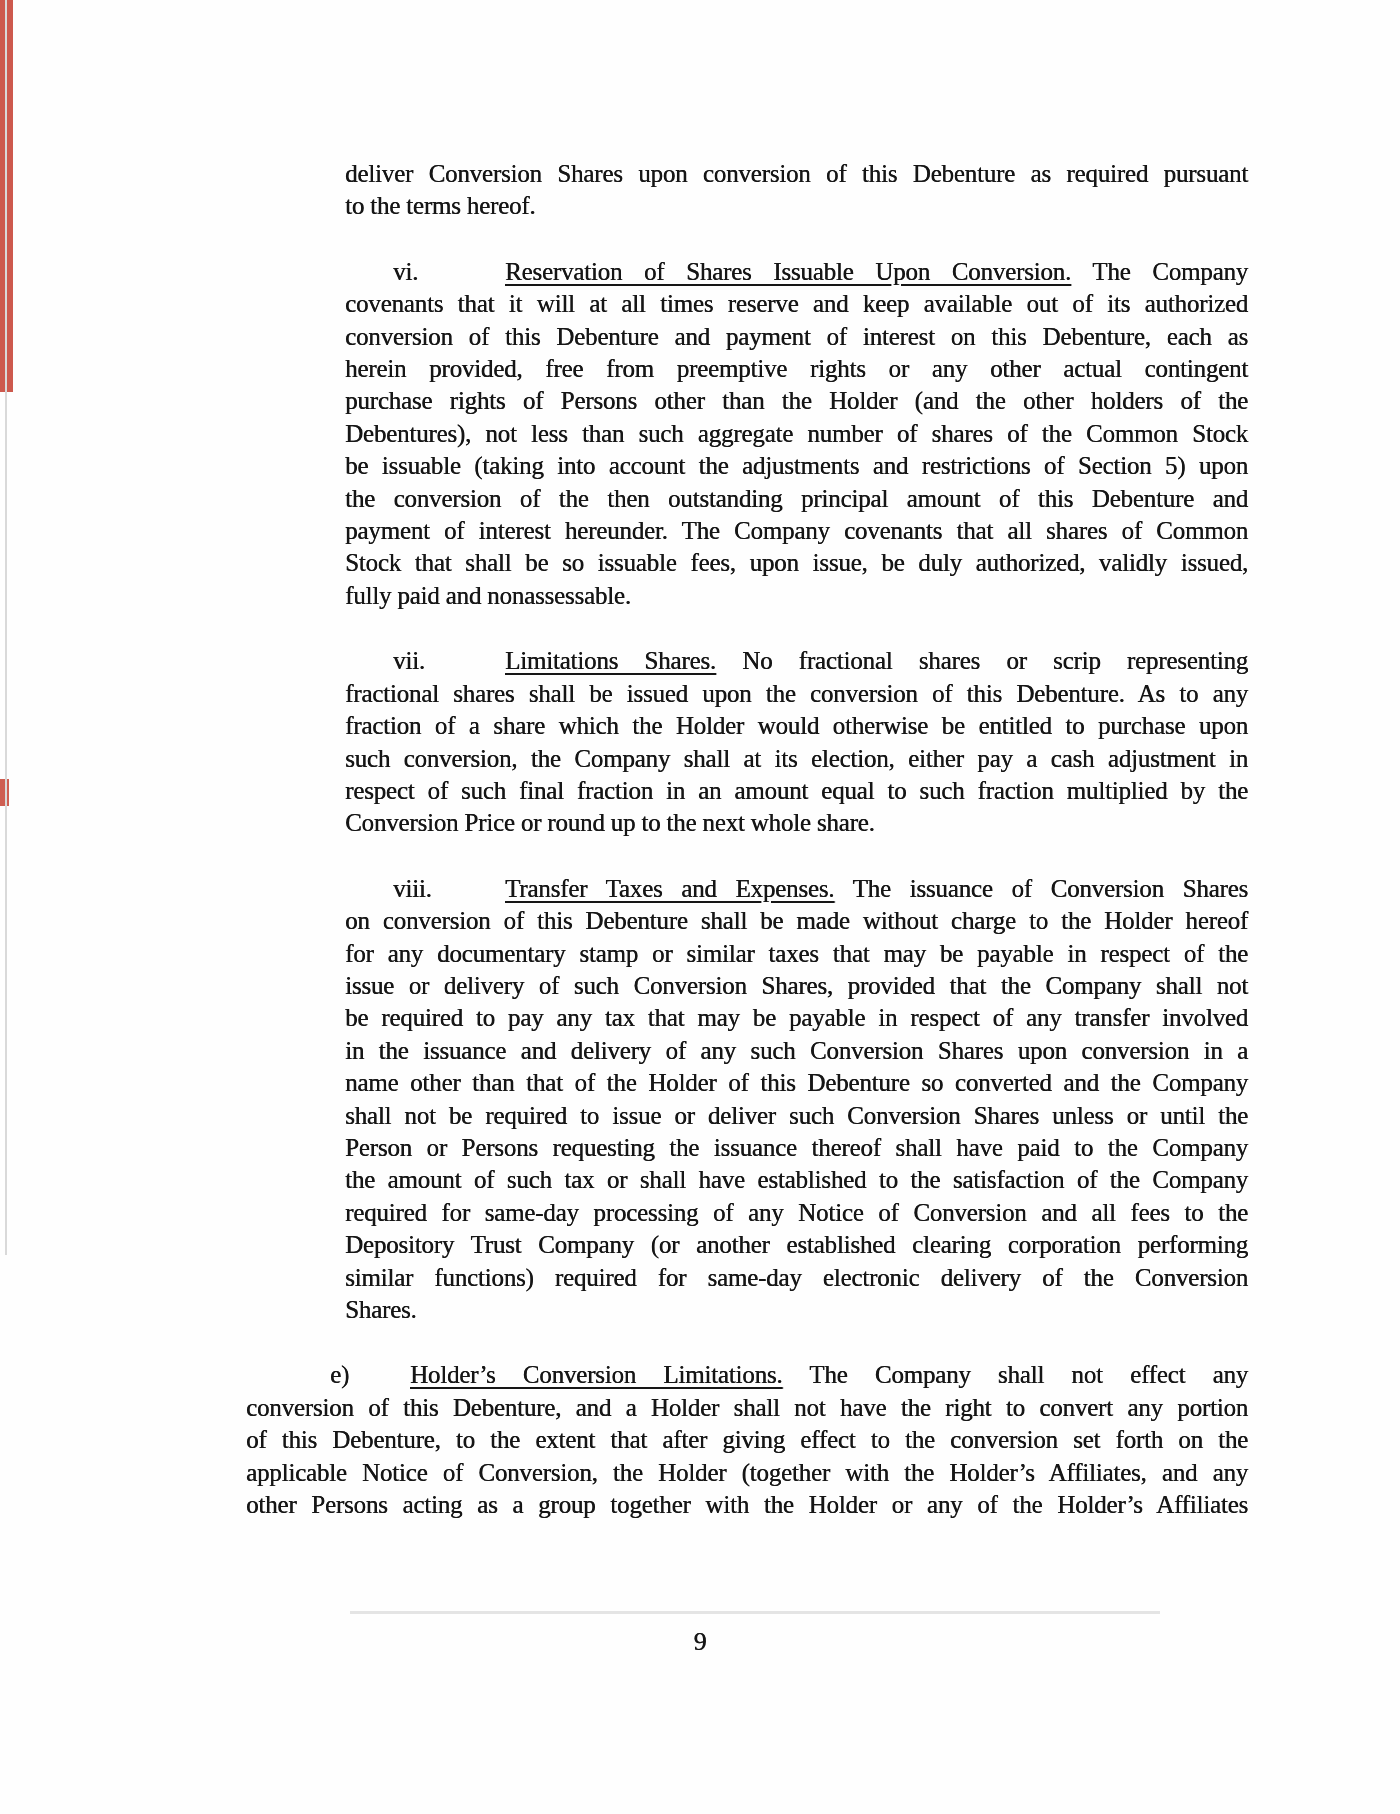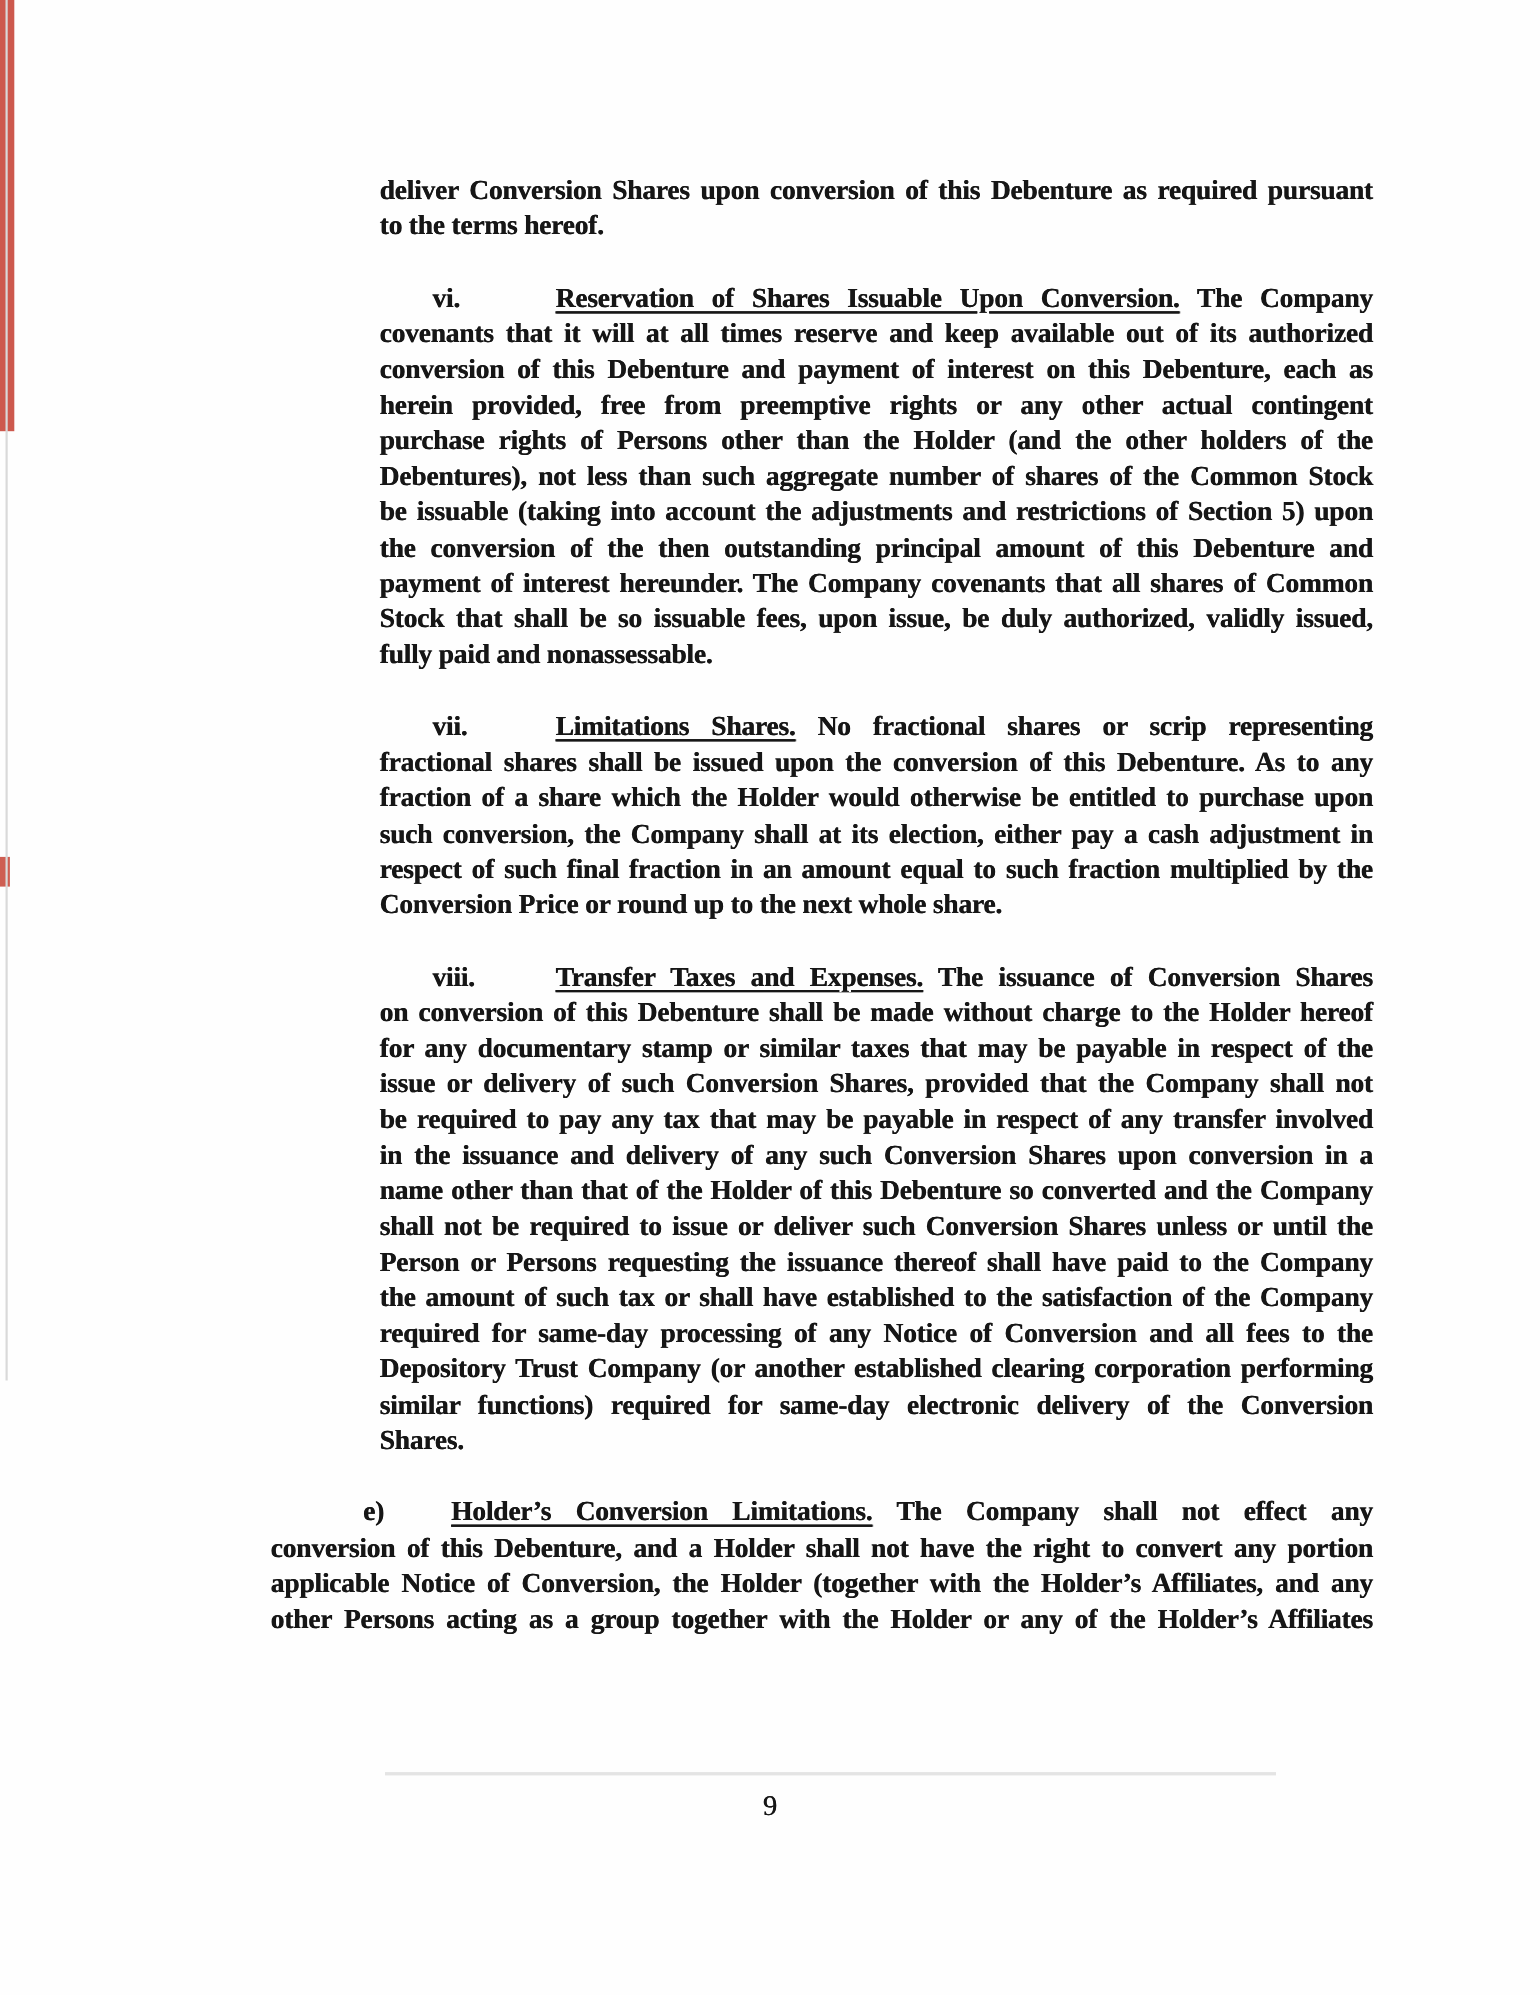--- a/index.html
+++ b/index.html
@@ -49,21 +49,21 @@
     width: 1002px;
     font-size: 25px;
     line-height: 32.4px;
     letter-spacing: -0.2px;
     text-shadow: 0.4px 0 0 currentColor;
   }
   .para { text-align: justify; }
   .para + .para { margin-top: 33px; }
   .para.indented { margin-left: 99px; }
 
-  .line { text-align: justify; text-align-last: justify; font-weight: bold; }
+  .line { text-align: justify; text-align-last: justify; }
   .line.last { text-align-last: left; }
 
   .indented .label { display: inline-block; width: 160px; text-indent: 48px; }
   .flush .label { display: inline-block; width: 164px; text-indent: 84px; }
 
   .heading {
     text-decoration: underline;
     text-underline-offset: 4px;
     text-decoration-thickness: 2px;
   }
@@ -125,18 +125,19 @@
       <div class="line">Person or Persons requesting the issuance thereof shall have paid to the Company</div>
       <div class="line">the amount of such tax or shall have established to the satisfaction of the Company</div>
       <div class="line">required for same-day processing of any Notice of Conversion and all fees to the</div>
       <div class="line">Depository Trust Company (or another established clearing corporation performing</div>
       <div class="line">similar functions) required for same-day electronic delivery of the Conversion</div>
       <div class="line last">Shares.</div>
     </div>
     <div class="para flush">
       <div class="line"><span class="label">e)</span><span class="heading">Holder’s Conversion Limitations.</span> The Company shall not effect any</div>
       <div class="line">conversion of this Debenture, and a Holder shall not have the right to convert any portion</div>
+      <div class="line">of this Debenture, to the extent that after giving effect to the conversion set forth on the</div>
       <div class="line">applicable Notice of Conversion, the Holder (together with the Holder’s Affiliates, and any</div>
       <div class="line">other Persons acting as a group together with the Holder or any of the Holder’s Affiliates</div>
     </div>
   </div>
 
 <div id="page-number">9</div>
 
 </body></html>

